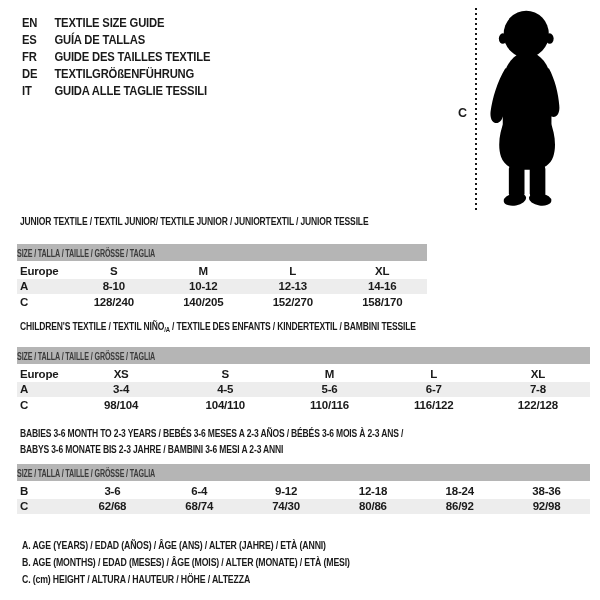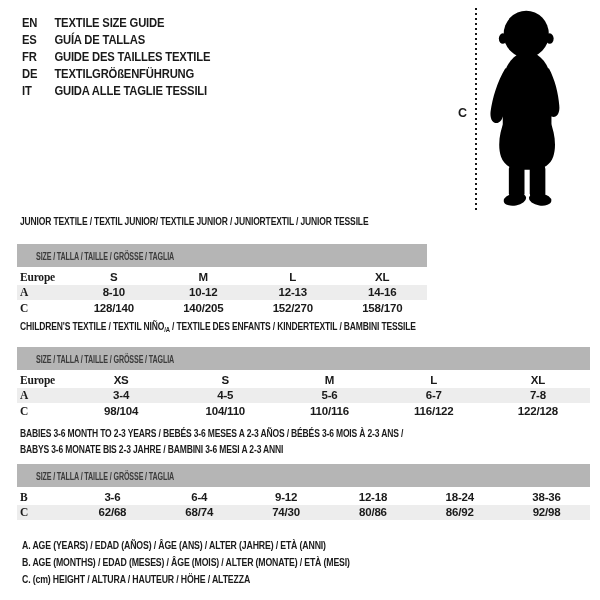--- a/index.html
+++ b/index.html
@@ -22,26 +22,26 @@
              white-space:nowrap;transform:scaleX(.74);transform-origin:0 0;}
   .title1{left:20px;top:215px;}
   .title2{left:20px;top:320px;}
   .title3{left:20px;top:425px;line-height:16.3px;}
   .sub{font-size:8px;vertical-align:-2px;}
   
   .size-table{position:absolute;font-weight:700;font-size:11.5px;letter-spacing:-0.2px;}
   .t1{left:17px;top:244px;width:410px;}
   .t2{left:17px;top:347px;width:573px;}
   .t3{left:17px;top:464px;width:573px;}
-  .bar{height:23px;background:#b5b5b5;display:flex;align-items:center;padding-left:19px;margin-bottom:2px;}
+  .bar{height:17px;background:#b5b5b5;display:flex;align-items:center;padding-left:0;margin-bottom:2px;}
   .bar-text{display:inline-block;font-size:10.5px;color:#3b3b3b;letter-spacing:-0.2px;
             transform:scaleX(.68);transform-origin:0 50%;white-space:nowrap;}
   .trow{display:flex;height:15.5px;align-items:center;}
   .trow.alt{background:#ededed;}
-  .lbl{width:52px;padding-left:3px;box-sizing:border-box;font-family:Liberation Serif, serif;}
+  .lbl{width:52px;padding-left:3px;box-sizing:border-box;}
   .cell{flex:1;text-align:center;}
   
   .notes{position:absolute;left:22px;top:536px;font-weight:700;font-size:11.5px;
          letter-spacing:-0.2px;transform:scaleX(.76);transform-origin:0 0;}
   .notes .note-line{height:17.4px;display:flex;align-items:center;white-space:nowrap;}
 </style>
 </head>
 <body>
 
 <div class="page">
@@ -101,21 +101,21 @@
     </div>
     <div class="trow alt">
       <span class="lbl">A</span>
       <span class="cell">8-10</span>
       <span class="cell">10-12</span>
       <span class="cell">12-13</span>
       <span class="cell">14-16</span>
     </div>
     <div class="trow">
       <span class="lbl">C</span>
-      <span class="cell">128/140</span>
+      <span class="cell">128/240</span>
       <span class="cell">140/205</span>
       <span class="cell">152/270</span>
       <span class="cell">158/170</span>
     </div>
   </div>
 
   <div class="sec-title title2">
     <span>CHILDREN'S TEXTILE / TEXTIL NIÑO</span><span class="sub">/A</span><span> / TEXTILE DES ENFANTS / KINDERTEXTIL / BAMBINI TESSILE</span>
   </div>
   <div class="size-table t2">

